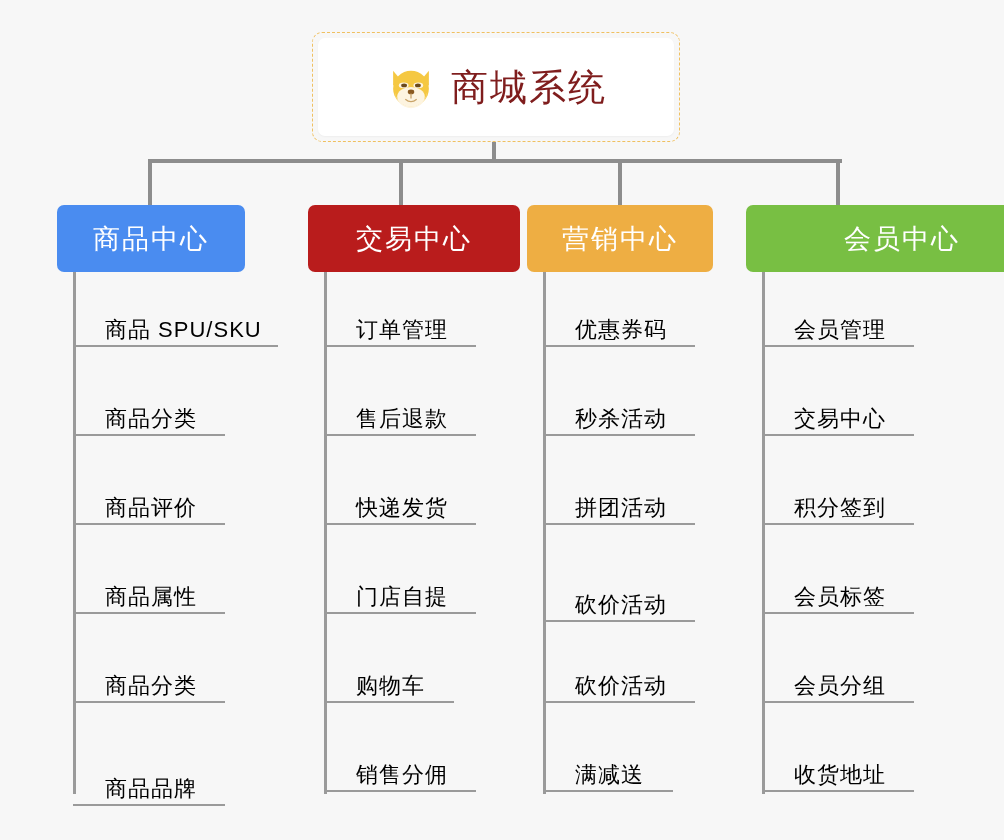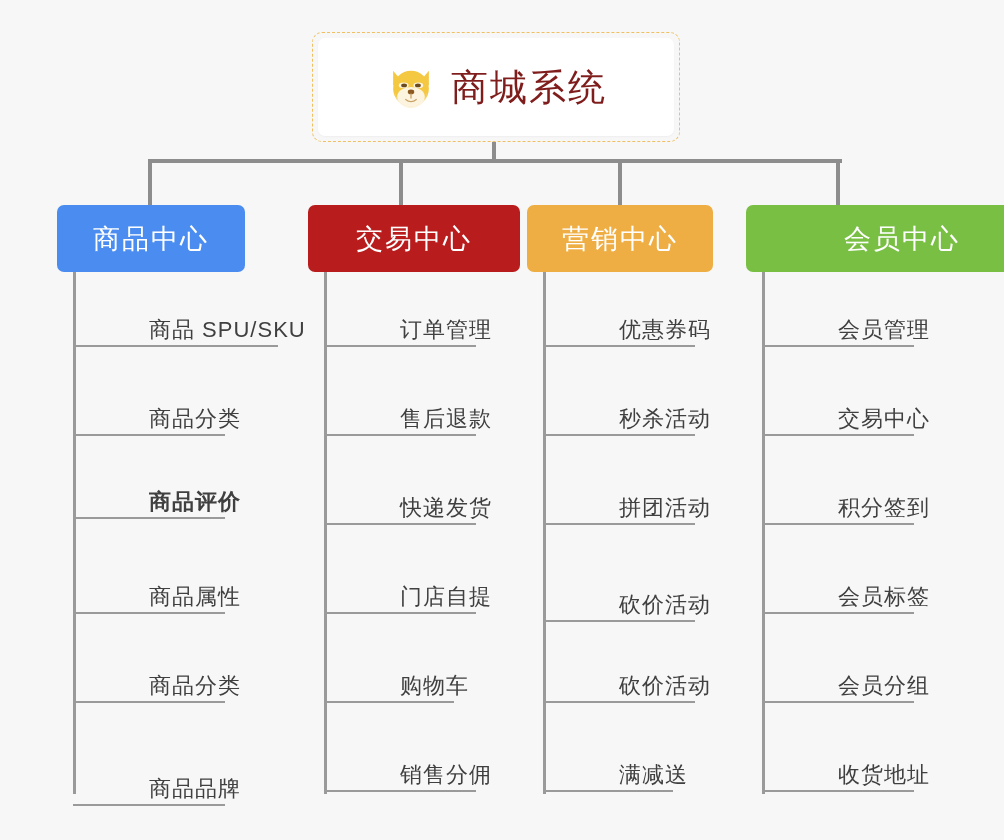--- a/index.html
+++ b/index.html
@@ -47,23 +47,22 @@
 
   
   .col{position:absolute;top:272px;}
   .spine{position:absolute;left:0;top:0;width:3px;background:#9a9a9a;}
   .item{
     position:absolute;left:0;
     height:70px;
   }
   .item-label{
     position:absolute;left:32px;bottom:6px;
-    font-size:22px;color:#404040;white-space:nowrap;line-height:1;
+    font-size:22px;color:#000000;white-space:nowrap;line-height:1;
     letter-spacing:1px;
-    margin-left:44px;
   }
   .item-rule{
     position:absolute;left:0;bottom:0;height:2px;background:#9a9a9a;
   }
 </style>
 </head>
 <body style="background: rgb(247, 247, 247);">
 
 <div id="stage">
 
@@ -105,21 +104,21 @@
       <div class="col" style="left: 73px;">
         <div class="spine" style="height: 522px;"></div>
         <div class="item" style="top: 5px; width: 205px;">
           <span class="item-label">商品 SPU/SKU</span>
           <div class="item-rule" style="width: 205px;"></div>
         </div>
         <div class="item" style="top: 94px; width: 152px;">
           <span class="item-label">商品分类</span>
           <div class="item-rule" style="width: 152px;"></div>
         </div>
-        <div class="item" style="top: 177px; width: 152px; font-weight: bold;">
+        <div class="item" style="top: 183px; width: 152px;">
           <span class="item-label">商品评价</span>
           <div class="item-rule" style="width: 152px;"></div>
         </div>
         <div class="item" style="top: 272px; width: 152px;">
           <span class="item-label">商品属性</span>
           <div class="item-rule" style="width: 152px;"></div>
         </div>
         <div class="item" style="top: 361px; width: 152px;">
           <span class="item-label">商品分类</span>
           <div class="item-rule" style="width: 152px;"></div>

